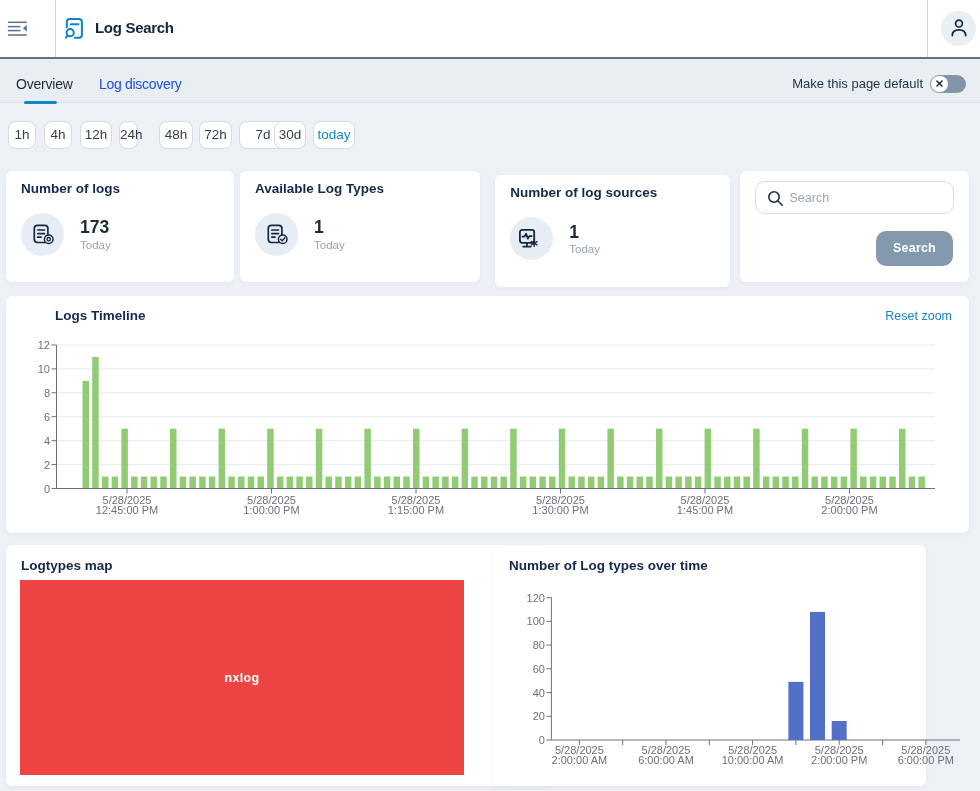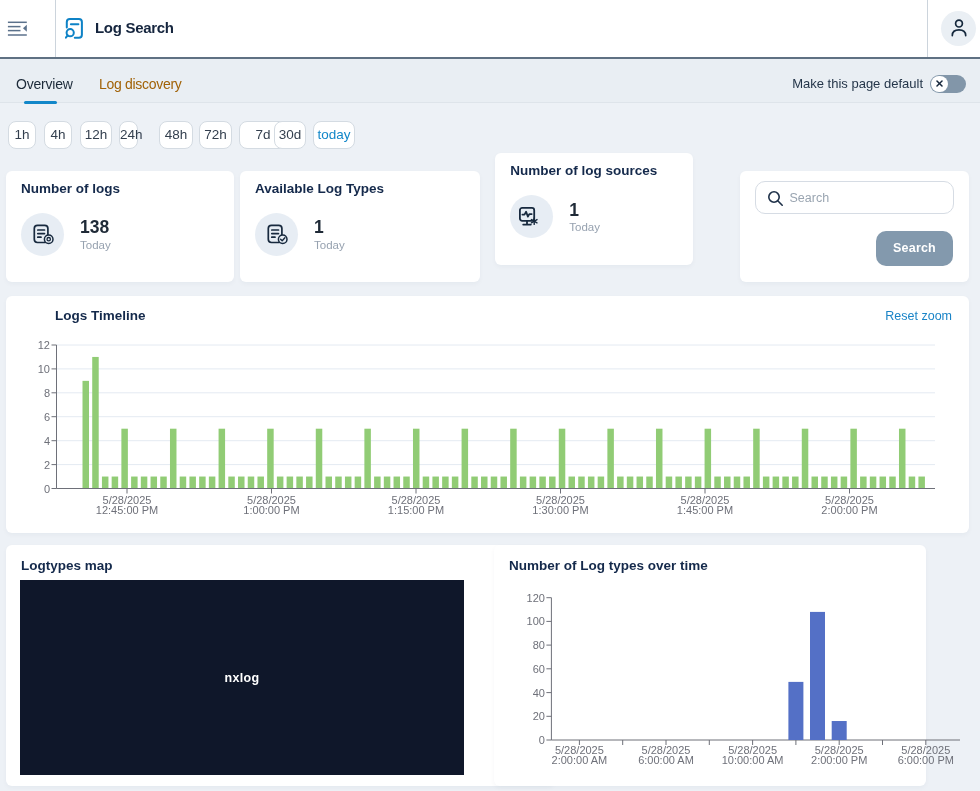--- a/index.html
+++ b/index.html
@@ -9,47 +9,47 @@
 
 #header { left:0; top:0; width:980px; height:59px; background:#fff; border-bottom:2px solid #5f7183; }
 #vdiv1 { left:55px; top:0; width:1px; height:57px; background:#ccd4dc; }
 #vdiv2 { left:927px; top:0; width:1px; height:57px; background:#ccd4dc; }
 #title { left:95px; top:19px; font-size:15px; font-weight:bold; color:#15253e; letter-spacing:-0.3px; }
 #avatar { left:941px; top:11px; width:35px; height:35px; border-radius:50%; background:#eaeff4; }
 
 #tabbar { left:0; top:59px; width:980px; height:43.5px; background:#e9eef3; border-bottom:1.5px solid #dee4ea; }
 .tab { top:76px; font-size:14px; }
 #tab1 { left:16px; color:#1c2a39; letter-spacing:-0.2px; }
-#tab2 { left:99px; color:#a16207; letter-spacing:-0.3px; }
+#tab2 { left:99px; color:#1d4ed8; letter-spacing:-0.3px; }
 #tabline { left:24px; top:100.5px; width:33px; height:3.5px; border-radius:3px; background:#1287c9; }
 #mkdef { right:57px; top:76px; font-size:13px; color:#25364a; }
 #toggle { left:930px; top:74.5px; width:36px; height:18.5px; border-radius:9.5px; background:#8296a9; }
 #knob { left:931.3px; top:75.5px; width:16.5px; height:16.5px; border-radius:50%; background:#fff; text-align:center; }
 #knob svg { display:block; margin:4.5px auto 0; }
 
 .tbtn { position:absolute; top:121px; height:28px; background:#fff; border:1px solid #d4dbe2; border-radius:8px; font-size:13.5px; color:#333f4e; text-align:center; line-height:26px; }
 
 .card { position:absolute; background:#fff; border-radius:6px; box-shadow:0 2px 5px rgba(30,50,80,0.04); }
 .cardtitle { position:absolute; left:15px; top:10px; font-size:13.5px; font-weight:bold; color:#14294b; }
 .iconcircle { position:absolute; left:15px; top:42px; width:43px; height:43px; border-radius:50%; background:#e7edf4; }
 .bignum { position:absolute; left:74px; top:46.5px; font-size:17.5px; font-weight:bold; color:#1f2a37; }
 .todaylbl { position:absolute; left:74px; top:68px; font-size:11.5px; color:#97a2b0; }
 #c1 { left:6px; top:170.5px; width:228px; height:111.5px; }
 #c2 { left:240px; top:170.5px; width:240px; height:111.5px; }
-#c3 { left:495.3px; top:153px; width:198px; height:111.5px; }
+#c3 { left:495.3px; top:175px; width:235px; height:111.5px; }
 #c4 { left:740px; top:170.5px; width:229px; height:111.5px; }
 #searchbox { position:absolute; left:14.5px; top:10px; width:199px; height:33px; border:1px solid #d6dce4; border-radius:10px; background:#fff; }
 #searchbox span { position:absolute; left:34px; top:9px; font-size:12.5px; color:#9aa5b1; }
 #searchbtn { position:absolute; right:16px; bottom:16px; width:77px; height:35px; border-radius:10px; background:#8399ad; color:#fff; font-size:12.5px; font-weight:bold; letter-spacing:0.2px; text-align:center; line-height:35px; }
 #tl { left:6px; top:296px; width:963px; height:237px; }
 #tl .cardtitle { left:15px; top:12px;padding-left:34px; }
 #resetzoom { position:absolute; right:17px; top:13px; font-size:12.5px; color:#1a84c7; }
 #bl { left:6px; top:545px; width:548px; height:241px; }
 #br { left:494px; top:545px; width:432px; height:241px; }
-#map { position:absolute; left:14px; top:35px; width:444px; height:195px; background:#0f172a; }
+#map { position:absolute; left:14px; top:35px; width:444px; height:195px; background:#ef4444; }
 #map span { position:absolute; left:0; right:0; top:91px; text-align:center; color:#fff; font-size:12.5px; font-weight:bold; letter-spacing:0.3px; }
 .chartsvg { position:absolute; left:0; top:0; }
 </style>
 </head>
 <body>
 <div class="abs" id="header"></div>
 
 <svg class="abs" style="left:7px;top:21px" width="21" height="16" viewBox="0 0 21 16">
  <g fill="none" stroke="#5b718b" stroke-width="1.5">
   <line x1="0.9" y1="1.3" x2="19.8" y2="1.3"></line>
@@ -109,21 +109,21 @@
  <svg class="abs" style="left:27px;top:53px" width="22" height="22" viewBox="0 0 22 22">
       <g fill="none" stroke="#17293e" stroke-width="1.7" stroke-linejoin="round">
 <rect x="1.3" y="1.3" width="13.6" height="17.2" rx="3.2"></rect>
 <line x1="4.8" y1="6" x2="11.5" y2="6" stroke-linecap="round"></line>
 <line x1="4.8" y1="9.6" x2="11.5" y2="9.6" stroke-linecap="round"></line>
 <line x1="4.8" y1="13.2" x2="8" y2="13.2" stroke-linecap="round"></line>
 </g>
 <circle cx="15.7" cy="15.2" r="4.3" fill="#e7edf4" stroke="#17293e" stroke-width="1.5"></circle>
 <circle cx="15.7" cy="15.2" r="1.7" fill="none" stroke="#17293e" stroke-width="1.3"></circle>
     </svg>
- <div class="bignum">138</div>
+ <div class="bignum">173</div>
  <div class="todaylbl">Today</div>
 </div>
 <div class="card" id="c2">
  <div class="cardtitle">Available Log Types</div>
  <div class="iconcircle"></div>
  <svg class="abs" style="left:27px;top:53px" width="22" height="22" viewBox="0 0 22 22">
       <g fill="none" stroke="#17293e" stroke-width="1.7" stroke-linejoin="round">
 <rect x="1.3" y="1.3" width="13.6" height="17.2" rx="3.2"></rect>
 <line x1="4.8" y1="6" x2="11.5" y2="6" stroke-linecap="round"></line>
 <line x1="4.8" y1="9.6" x2="11.5" y2="9.6" stroke-linecap="round"></line>

